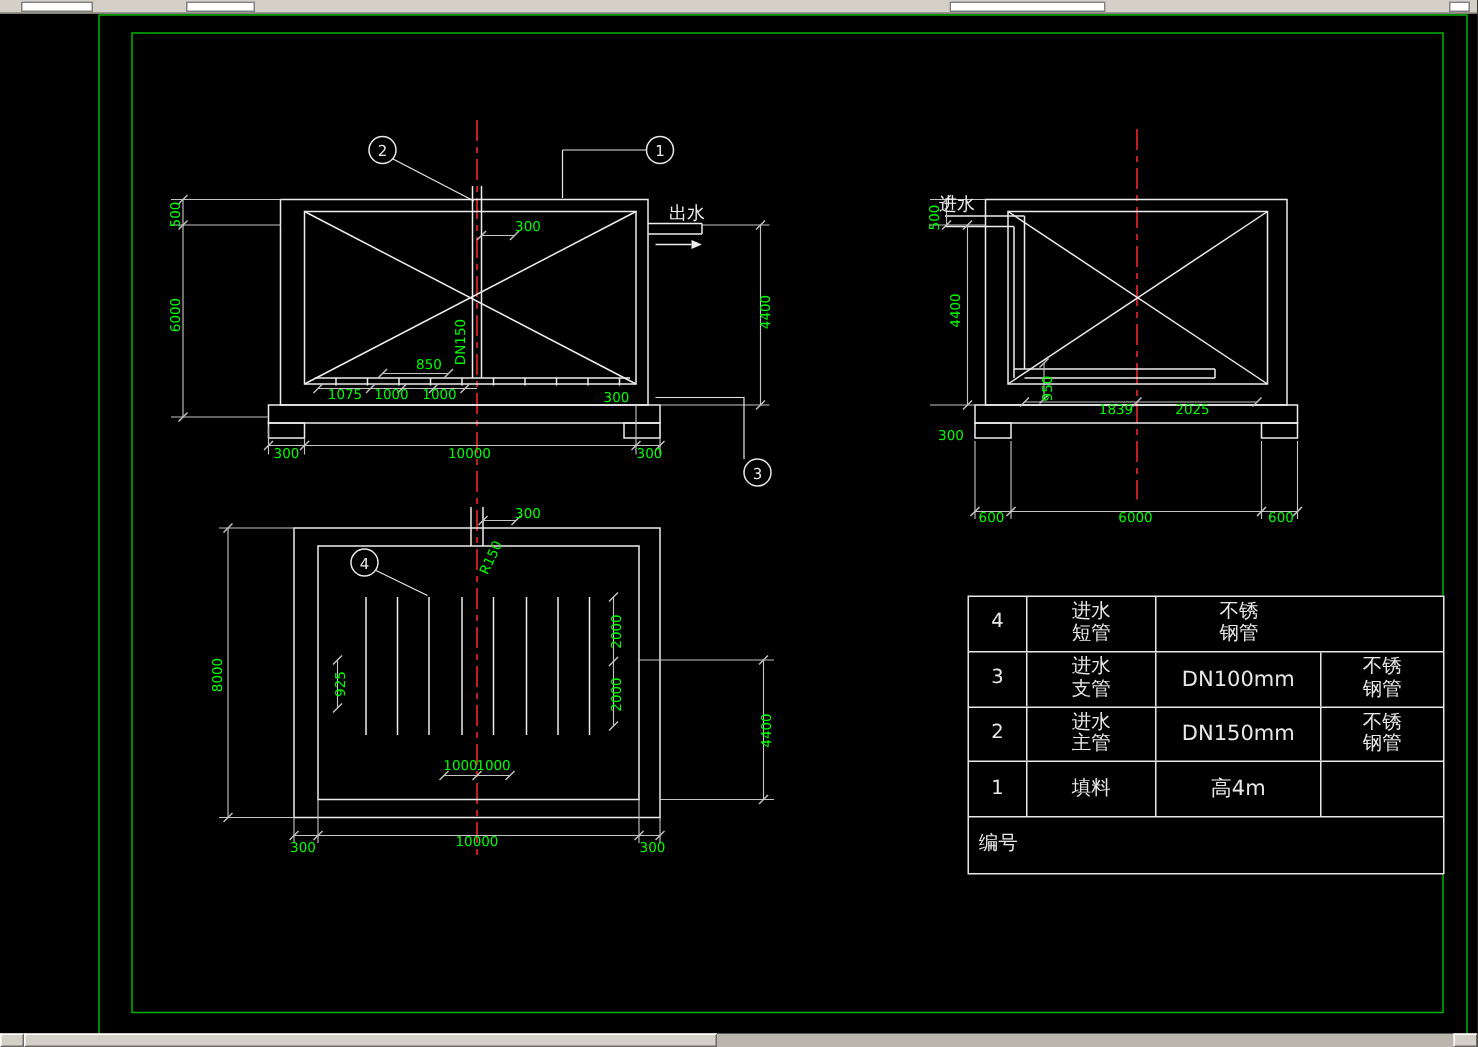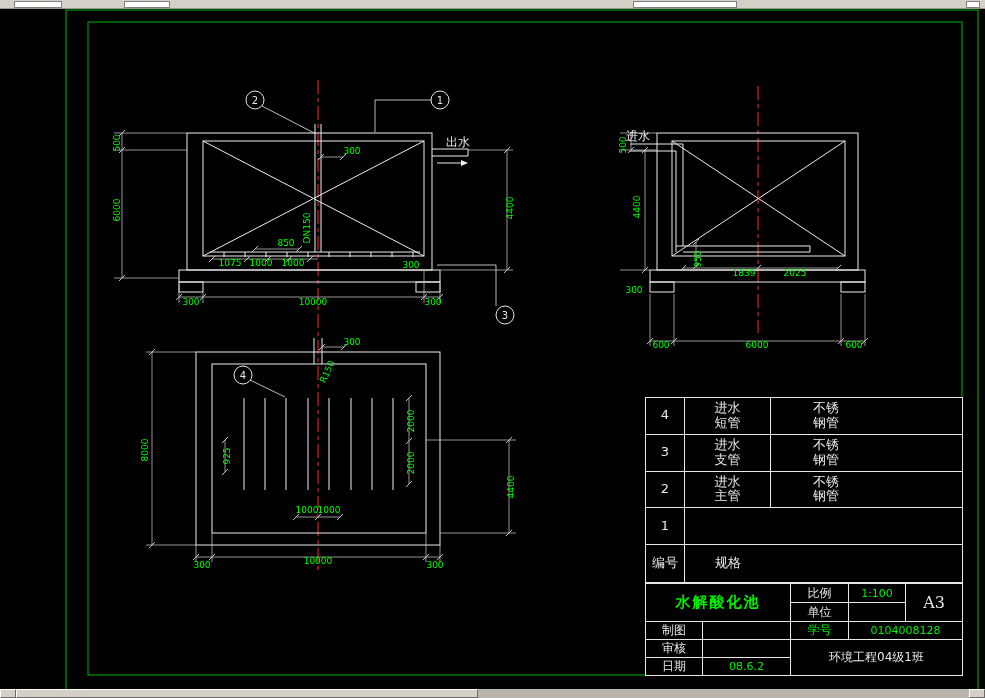--- a/index.html
+++ b/index.html
@@ -21,21 +21,21 @@
   .bubble circle { stroke:#e8e8e8; stroke-width:1; fill:none; }
   .bubble text { fill:#e8e8e8; font-size:10px; text-anchor:middle; }
   .flow-label { fill:#f0f0f0; font-size:12px; }
   .dim-labels text { fill:#00ff00; font-size:9px; text-anchor:middle; }
 
   
   .parts-table { position:absolute; left:645px; top:397px; width:318px; height:186px;
                  display:grid; grid-template-rows:repeat(5,1fr); border:1px solid #e8e8e8;
                  color:#e8e8e8; z-index:2; background:#000; }
   .pt-row { display:grid; grid-template-columns:39px 86px 110px 1fr; border-bottom:1px solid #e8e8e8; }
-  .pt-row:last-child { border-bottom:none; }
+  .pt-row:last-child { border-bottom:none;gap:16px; }
   .pt-cell { border-right:1px solid #e8e8e8; display:flex; align-items:center; justify-content:center;
              text-align:center; font-size:13px; line-height:1.15; white-space:pre-line; }
   .pt-cell:last-child { border-right:none; }
   .pt-cell.spec { font-size:14px; }
 
   
   .title-block { position:absolute; left:645px; top:583px; width:318px; height:93px; color:#e8e8e8;
                  z-index:2; background:#000; }
   .tb-cell { position:absolute; border:1px solid #e8e8e8; display:flex; align-items:center;
              justify-content:center; font-size:12px; text-align:center; }
@@ -304,57 +304,43 @@
       <div class="pt-cell">4</div>
       <div class="pt-cell">进水
 短管</div>
       <div class="pt-cell">不锈
 钢管</div>
     </div>
     <div class="pt-row">
       <div class="pt-cell">3</div>
       <div class="pt-cell">进水
 支管</div>
+      <div class="pt-cell spec">DN100mm</div>
       <div class="pt-cell">不锈
 钢管</div>
     </div>
     <div class="pt-row">
       <div class="pt-cell">2</div>
       <div class="pt-cell">进水
 主管</div>
+      <div class="pt-cell spec">DN150mm</div>
       <div class="pt-cell">不锈
 钢管</div>
     </div>
     <div class="pt-row">
       <div class="pt-cell">1</div>
+      <div class="pt-cell">填料</div>
+      <div class="pt-cell spec">高4m</div>
       <div class="pt-cell"></div>
     </div>
     <div class="pt-row">
       <div class="pt-cell">编号</div>
-      <div class="pt-cell">规格</div>
     </div>
   </div>
 
-  <div class="title-block">
-    <div class="tb-cell tb-title green" style="left:0;top:0;width:146px;height:39px;">水解酸化池</div>
-    <div class="tb-cell" style="left:145px;top:0;width:59px;height:20px;">比例</div>
-    <div class="tb-cell green tb-small" style="left:203px;top:0;width:58px;height:20px;">1:100</div>
-    <div class="tb-cell" style="left:145px;top:19px;width:59px;height:20px;">单位</div>
-    <div class="tb-cell" style="left:203px;top:19px;width:58px;height:20px;"></div>
-    <div class="tb-cell tb-a3" style="left:260px;top:0;width:58px;height:39px;">A3</div>
-    <div class="tb-cell" style="left:0;top:38px;width:58px;height:19px;">制图</div>
-    <div class="tb-cell" style="left:57px;top:38px;width:89px;height:19px;"></div>
-    <div class="tb-cell green" style="left:145px;top:38px;width:59px;height:19px;">学号</div>
-    <div class="tb-cell green tb-small" style="left:203px;top:38px;width:115px;height:19px;">0104008128</div>
-    <div class="tb-cell" style="left:0;top:56px;width:58px;height:19px;">审核</div>
-    <div class="tb-cell" style="left:57px;top:56px;width:89px;height:19px;"></div>
-    <div class="tb-cell" style="left:145px;top:56px;width:173px;height:37px;">环境工程04级1班</div>
-    <div class="tb-cell" style="left:0;top:74px;width:58px;height:19px;">日期</div>
-    <div class="tb-cell green tb-small" style="left:57px;top:74px;width:89px;height:19px;">08.6.2</div>
-  </div>
 
   <div class="hscroll">
     <div class="hs-btn"></div>
     <div class="hs-thumb"></div>
     <div class="hs-track"></div>
     <div class="hs-btn"></div>
   </div>
 
 </div>
 

